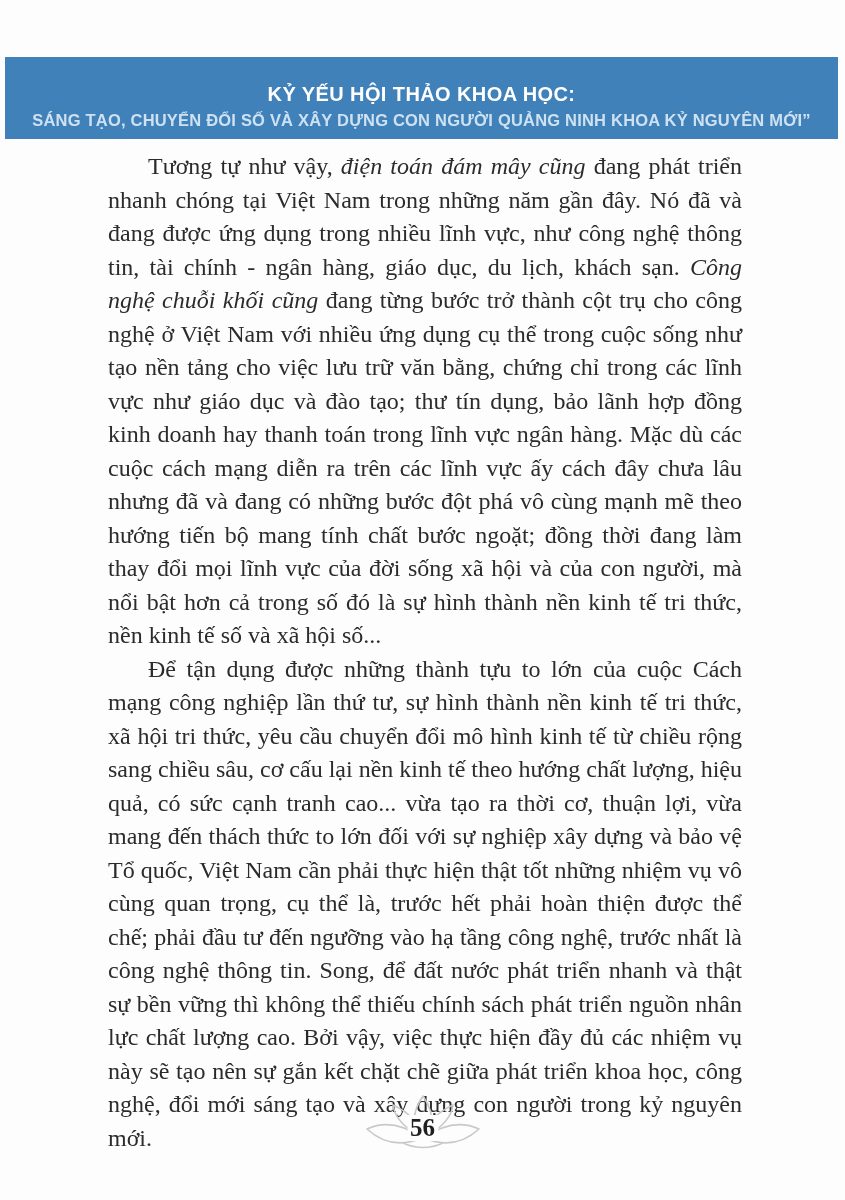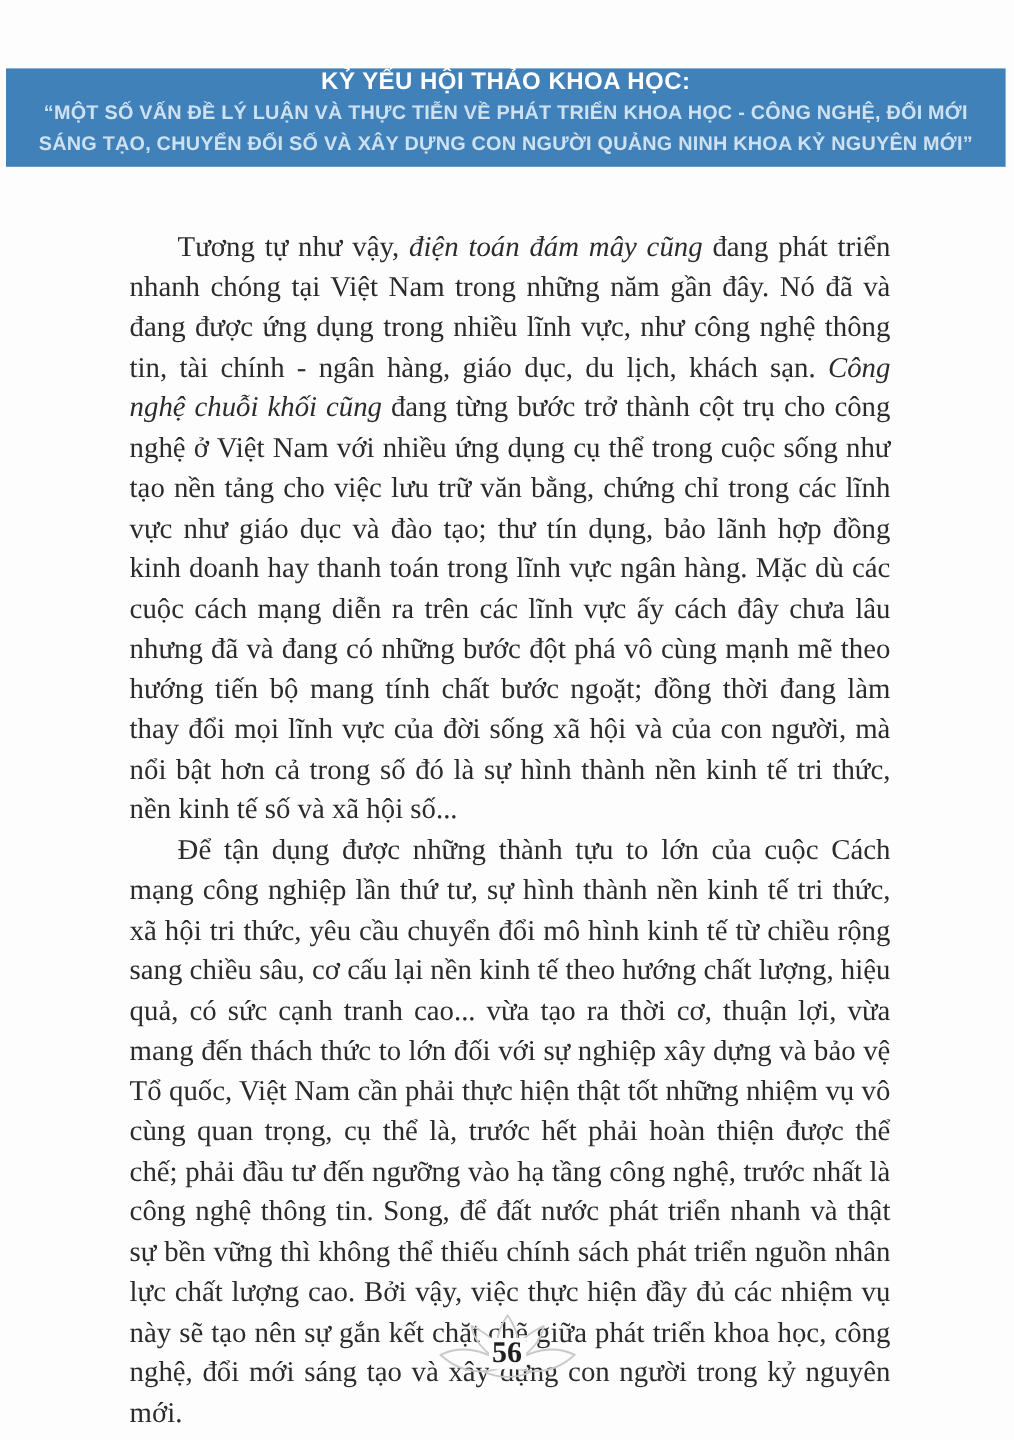--- a/index.html
+++ b/index.html
@@ -43,21 +43,20 @@
     line-height:26px;
     white-space:nowrap;
   }
   .body-text{
     position:absolute;
     left:108px;top:150px;width:634px;
     color:var(--text);
     font-size:24px;
     line-height:33.5px;
     text-align:justify;
-    margin-top:40px;
   }
   .body-text p{text-indent:40px;}
   .body-text em{font-style:italic;}
   .footer{
     position:absolute;
     left:0;top:1094px;width:845px;
     display:flex;justify-content:center;
   }
   .lotus-wrap{
     position:relative;
@@ -78,21 +77,20 @@
     text-align:center;
   }
 </style>
 </head>
 <body>
 
 <div class="page">
 
   <header class="band">
     <div class="band-title">KỶ YẾU HỘI THẢO KHOA HỌC:</div>
-    <div class="band-subtitle">“MỘT SỐ VẤN ĐỀ LÝ LUẬN VÀ THỰC TIỄN VỀ PHÁT TRIỂN KHOA HỌC - CÔNG NGHỆ, ĐỔI MỚI</div>
     <div class="band-subtitle">SÁNG TẠO, CHUYỂN ĐỔI SỐ VÀ XÂY DỰNG CON NGƯỜI QUẢNG NINH KHOA KỶ NGUYÊN MỚI”</div>
   </header>
 
   <main class="body-text" id="body-text">
       <p><span>Tương tự như vậy, </span><em>điện toán đám mây cũng</em><span> đang phát triển nhanh chóng tại Việt Nam trong những năm gần đây. Nó đã và đang được ứng dụng trong nhiều lĩnh vực, như công nghệ thông tin, tài chính - ngân hàng, giáo dục, du lịch, khách sạn. </span><em>Công nghệ chuỗi khối cũng</em><span> đang từng bước trở thành cột trụ cho công nghệ ở Việt Nam với nhiều ứng dụng cụ thể trong cuộc sống như tạo nền tảng cho việc lưu trữ văn bằng, chứng chỉ trong các lĩnh vực như giáo dục và đào tạo; thư tín dụng, bảo lãnh hợp đồng kinh doanh hay thanh toán trong lĩnh vực ngân hàng. Mặc dù các cuộc cách mạng diễn ra trên các lĩnh vực ấy cách đây chưa lâu nhưng đã và đang có những bước đột phá vô cùng mạnh mẽ theo hướng tiến bộ mang tính chất bước ngoặt; đồng thời đang làm thay đổi mọi lĩnh vực của đời sống xã hội và của con người, mà nổi bật hơn cả trong số đó là sự hình thành nền kinh tế tri thức, nền kinh tế số và xã hội số...</span></p>
       <p><span>Để tận dụng được những thành tựu to lớn của cuộc Cách mạng công nghiệp lần thứ tư, sự hình thành nền kinh tế tri thức, xã hội tri thức, yêu cầu chuyển đổi mô hình kinh tế từ chiều rộng sang chiều sâu, cơ cấu lại nền kinh tế theo hướng chất lượng, hiệu quả, có sức cạnh tranh cao... vừa tạo ra thời cơ, thuận lợi, vừa mang đến thách thức to lớn đối với sự nghiệp xây dựng và bảo vệ Tổ quốc, Việt Nam cần phải thực hiện thật tốt những nhiệm vụ vô cùng quan trọng, cụ thể là, trước hết phải hoàn thiện được thể chế; phải đầu tư đến ngưỡng vào hạ tầng công nghệ, trước nhất là công nghệ thông tin. Song, để đất nước phát triển nhanh và thật sự bền vững thì không thể thiếu chính sách phát triển nguồn nhân lực chất lượng cao. Bởi vậy, việc thực hiện đầy đủ các nhiệm vụ này sẽ tạo nên sự gắn kết chặt chẽ giữa phát triển khoa học, công nghệ, đổi mới sáng tạo và xây dựng con người trong kỷ nguyên mới.</span></p>
     </main>
 
   <footer class="footer">
     <div class="lotus-wrap">

